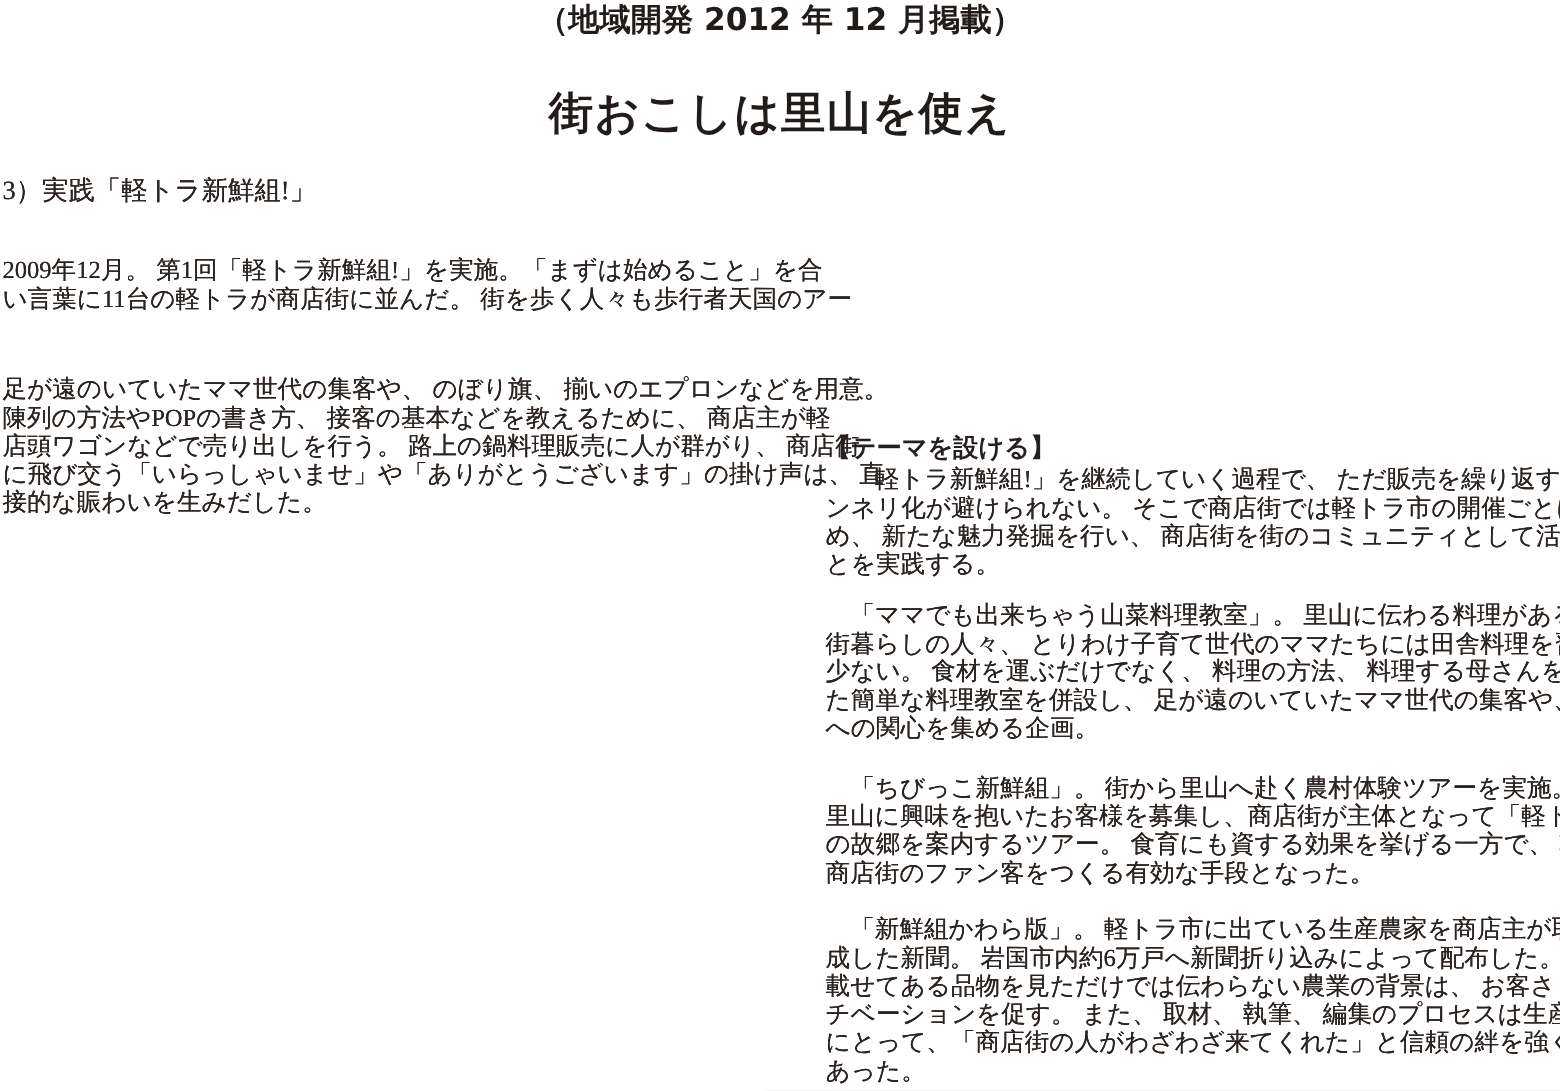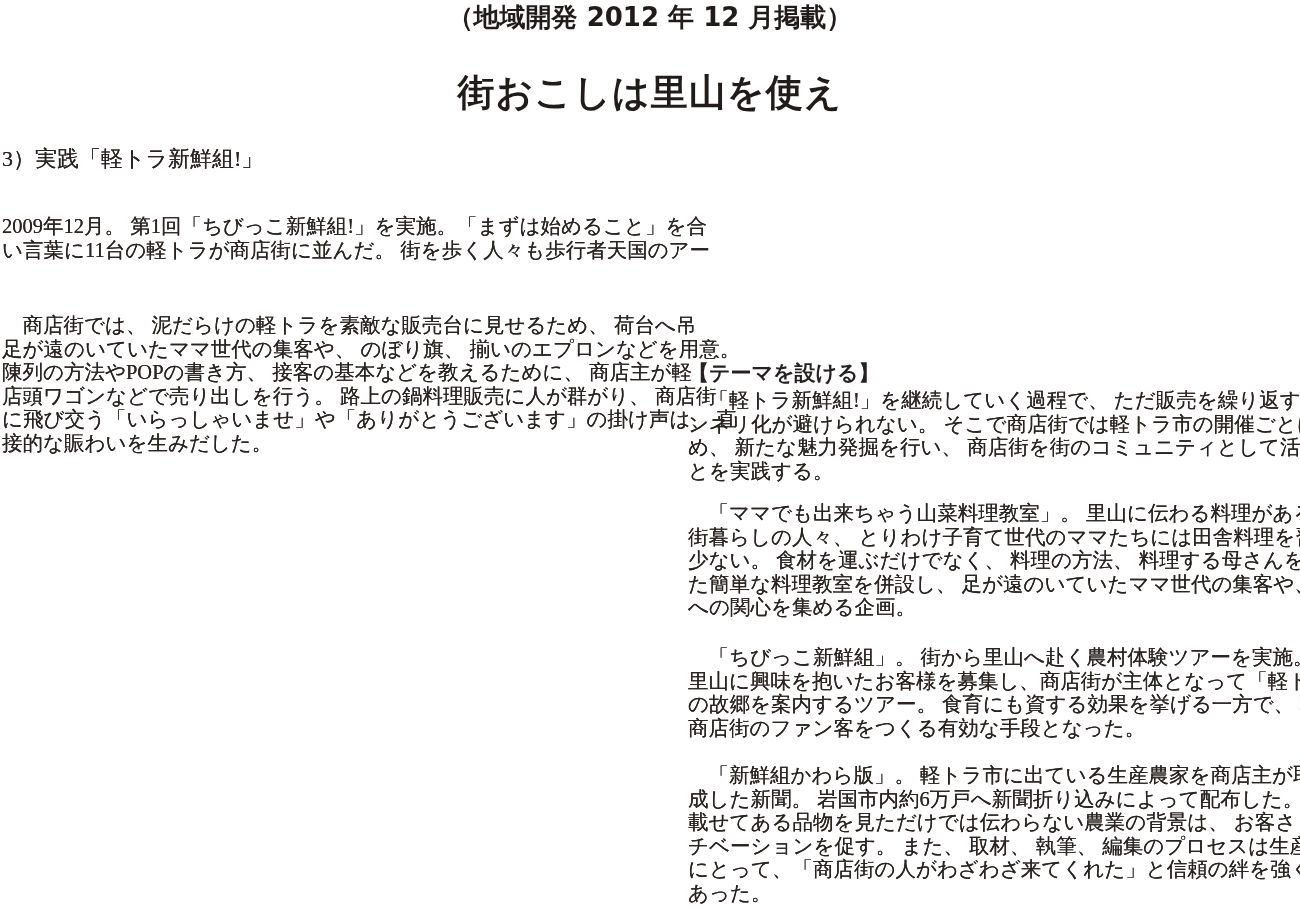--- a/index.html
+++ b/index.html
@@ -15,21 +15,21 @@
   .hline{
     position:absolute;left:0;width:1300px;
     text-align:center;
     font-family:"DejaVu Sans","Liberation Sans",sans-serif;
     font-weight:bold;
     color:#211c19;
     white-space:nowrap;
   }
   .hline1{top:2px;font-size:26px;line-height:30px;}
   .hline2{top:35px;font-size:29px;line-height:34px;letter-spacing:1px;}
-  .hline3{top:73px;font-size:37px;line-height:44px;letter-spacing:1px;font-family:Liberation Mono, monospace;}
+  .hline3{top:73px;font-size:37px;line-height:44px;letter-spacing:1px;}
   
   .block{position:absolute;white-space:nowrap;}
   .serif-title{
     font-size:22px;line-height:25px;
     text-shadow:0 0 .4px currentColor;
   }
   .subheading{
     font-family:"DejaVu Sans","Liberation Sans",sans-serif;
     font-weight:600;
     font-size:21px;line-height:26px;
@@ -53,26 +53,25 @@
 
 <div class="page">
 
   <div class="hline hline1">（地域開発 2012 年 12 月掲載）</div>
   <div class="hline hline3">街おこしは里山を使え</div>
 
   <div class="block serif-title col-left" style="top:146px">3）実践「軽トラ新鮮組!」</div>
 
 
   <div class="block para col-left" style="top:215px">
-    <div class="line">2009年12月。 第1回「ちびっこ新鮮組!」を実施。「まずは始めること」を合</div>
+    <div class="line">2009年12月。 第1回「軽トラ新鮮組!」を実施。「まずは始めること」を合</div>
     <div class="line">い言葉に11台の軽トラが商店街に並んだ。 街を歩く人々も歩行者天国のアー</div>
   </div>
 
   <div class="block para col-left" style="top:314px">
-    <div class="line">　商店街では、 泥だらけの軽トラを素敵な販売台に見せるため、 荷台へ吊</div>
     <div class="line">足が遠のいていたママ世代の集客や、 のぼり旗、 揃いのエプロンなどを用意。</div>
     <div class="line">陳列の方法やPOPの書き方、 接客の基本などを教えるために、 商店主が軽</div>
     <div class="line">店頭ワゴンなどで売り出しを行う。 路上の鍋料理販売に人が群がり、 商店街</div>
     <div class="line">に飛び交う「いらっしゃいませ」や「ありがとうございます」の掛け声は、 直</div>
     <div class="line">接的な賑わいを生みだした。</div>
   </div>
 
   <div class="block subheading col-right" style="top:360px">【テーマを設ける】</div>
 
   <div class="block para col-right" style="top:389px">

